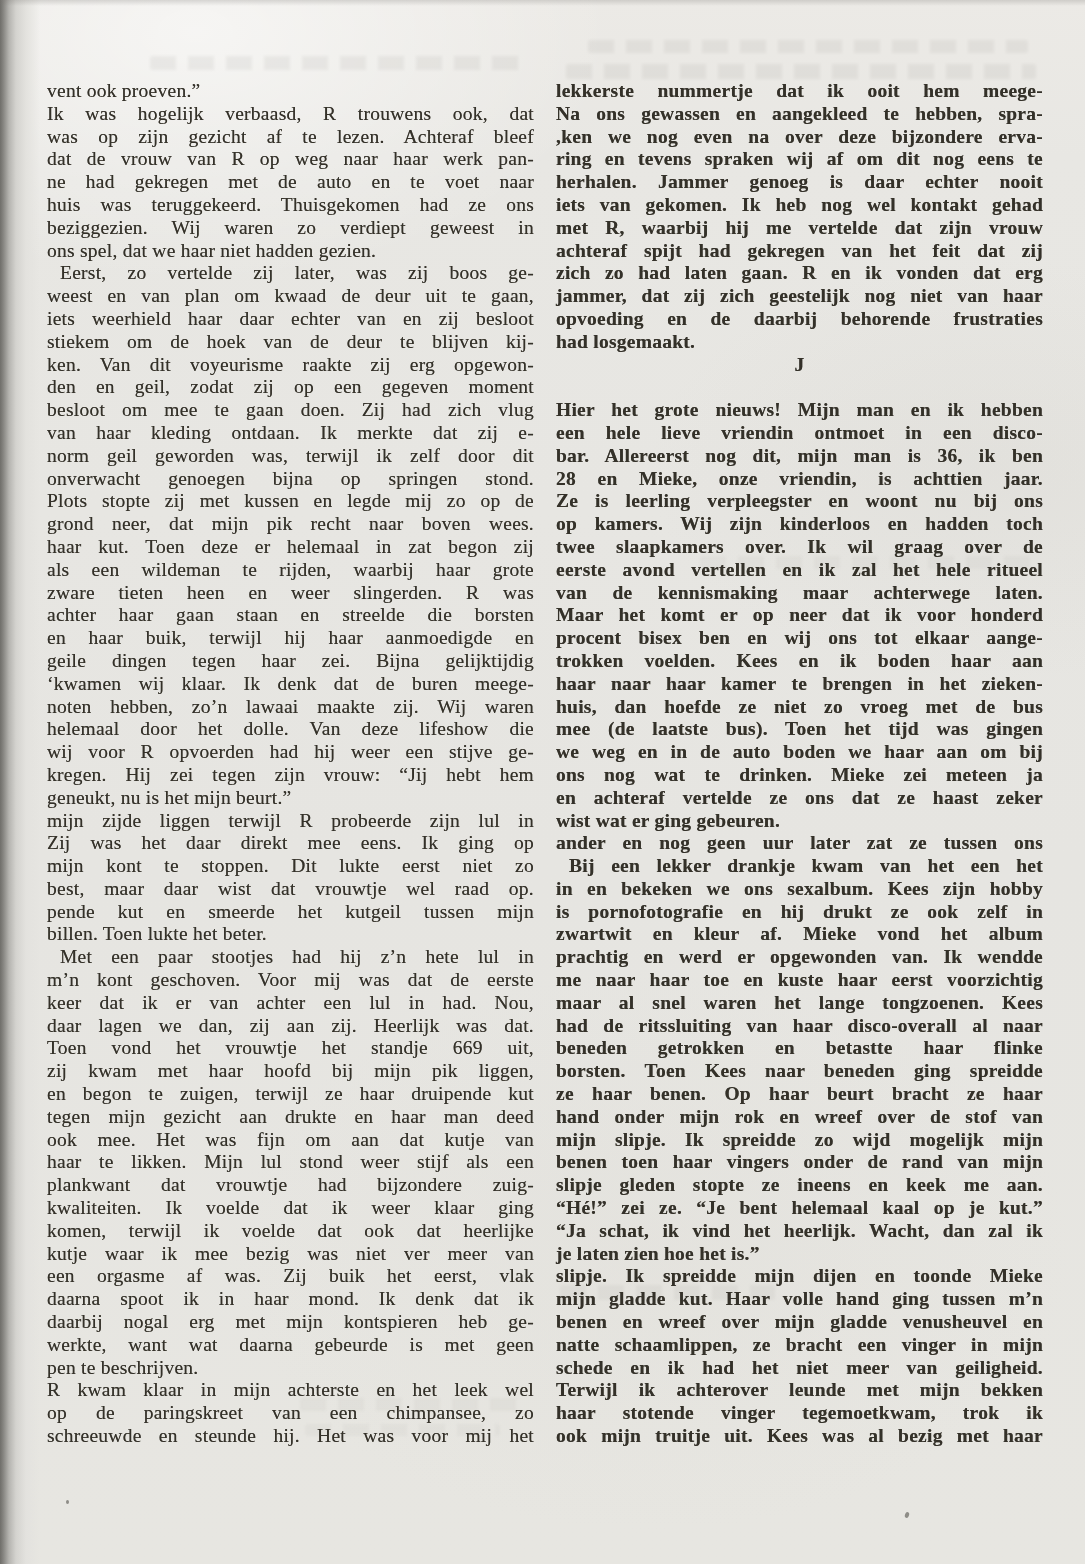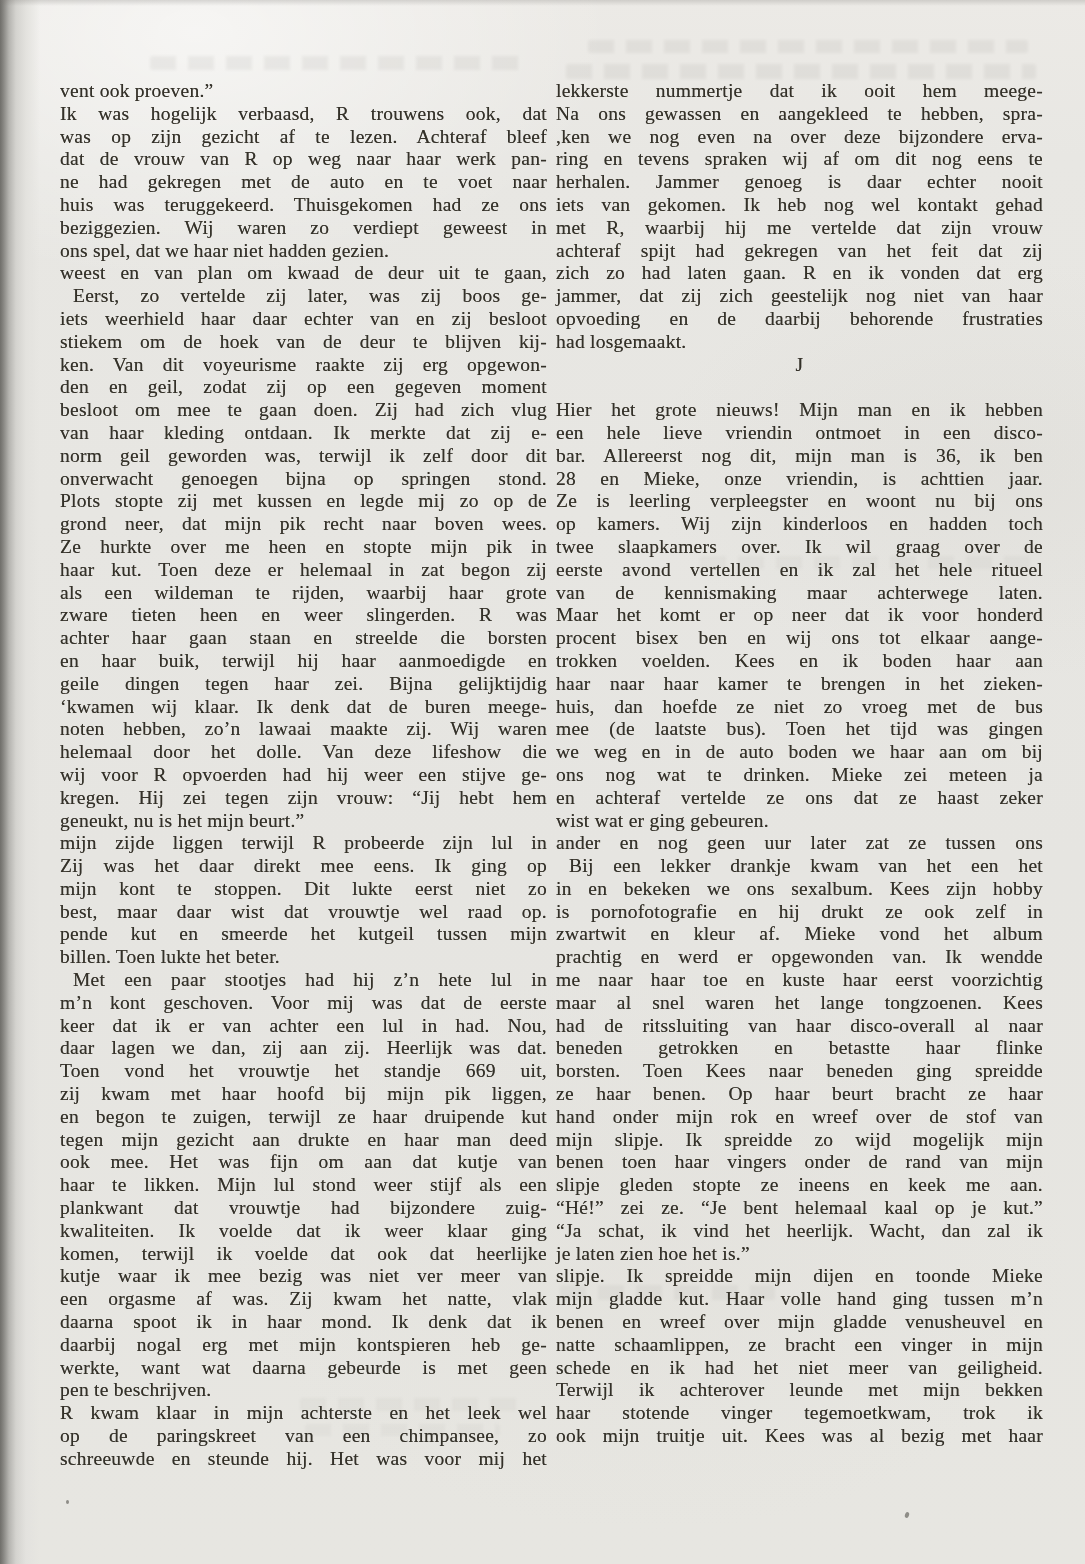--- a/index.html
+++ b/index.html
@@ -29,22 +29,22 @@
     background:linear-gradient(180deg,rgba(120,118,114,0.25),rgba(120,118,114,0));
     pointer-events:none;
   }
   .column{
     position:absolute;top:80px;width:487px;
     font-size:19.5px;line-height:22.8px;
     color:#343129;
     letter-spacing:0.25px;
     text-shadow:0 0 0.5px rgba(52,49,41,0.65);
   }
-  .column.left-col{left:60px;}
-  .column.right-col{left:556px;}
+  .column.left-col{left:47px;}
+  .column.right-col{left:556px;font-weight:bold;}
   .line{
     height:22.8px;
     text-align:justify;
     text-align-last:justify;
     white-space:normal;
   }
   .line.left{text-align-last:left;}
   .line.center{text-align:center;text-align-last:center;}
   .line.indent{text-indent:13px;}
   
@@ -79,33 +79,32 @@
 
   <div class="column left-col" id="col-left">
       <div class="line left">vent ook proeven.”</div>
       <div class="line ">Ik was hogelijk verbaasd, R trouwens ook, dat</div>
       <div class="line ">was op zijn gezicht af te lezen. Achteraf bleef</div>
       <div class="line ">dat de vrouw van R op weg naar haar werk pan-</div>
       <div class="line ">ne had gekregen met de auto en te voet naar</div>
       <div class="line ">huis was teruggekeerd. Thuisgekomen had ze ons</div>
       <div class="line ">beziggezien. Wij waren zo verdiept geweest in</div>
       <div class="line left">ons spel, dat we haar niet hadden gezien.</div>
+      <div class="line  indent">Eerst, zo vertelde zij later, was zij boos ge-</div>
       <div class="line ">weest en van plan om kwaad de deur uit te gaan,</div>
-      <div class="line  indent">Eerst, zo vertelde zij later, was zij boos ge-</div>
       <div class="line ">iets weerhield haar daar echter van en zij besloot</div>
       <div class="line ">stiekem om de hoek van de deur te blijven kij-</div>
       <div class="line ">ken. Van dit voyeurisme raakte zij erg opgewon-</div>
       <div class="line ">den en geil, zodat zij op een gegeven moment</div>
       <div class="line ">besloot om mee te gaan doen. Zij had zich vlug</div>
       <div class="line ">van haar kleding ontdaan. Ik merkte dat zij e-</div>
       <div class="line ">norm geil geworden was, terwijl ik zelf door dit</div>
       <div class="line ">onverwacht genoegen bijna op springen stond.</div>
       <div class="line ">Plots stopte zij met kussen en legde mij zo op de</div>
       <div class="line ">grond neer, dat mijn pik recht naar boven wees.</div>
-      <div class="line ">Ze hurkte over me heen en stopte mijn pik in</div>
       <div class="line ">haar kut. Toen deze er helemaal in zat begon zij</div>
       <div class="line ">als een wildeman te rijden, waarbij haar grote</div>
       <div class="line ">zware tieten heen en weer slingerden. R was</div>
       <div class="line ">achter haar gaan staan en streelde die borsten</div>
       <div class="line ">en haar buik, terwijl hij haar aanmoedigde en</div>
       <div class="line ">geile dingen tegen haar zei. Bijna gelijktijdig</div>
       <div class="line ">‘kwamen wij klaar. Ik denk dat de buren meege-</div>
       <div class="line ">noten hebben, zo’n lawaai maakte zij. Wij waren</div>
       <div class="line ">helemaal door het dolle. Van deze lifeshow die</div>
       <div class="line ">wij voor R opvoerden had hij weer een stijve ge-</div>
@@ -124,21 +123,21 @@
       <div class="line ">Toen vond het vrouwtje het standje 669 uit,</div>
       <div class="line ">zij kwam met haar hoofd bij mijn pik liggen,</div>
       <div class="line ">en begon te zuigen, terwijl ze haar druipende kut</div>
       <div class="line ">tegen mijn gezicht aan drukte en haar man deed</div>
       <div class="line ">ook mee. Het was fijn om aan dat kutje van</div>
       <div class="line ">haar te likken. Mijn lul stond weer stijf als een</div>
       <div class="line ">plankwant dat vrouwtje had bijzondere zuig-</div>
       <div class="line ">kwaliteiten. Ik voelde dat ik weer klaar ging</div>
       <div class="line ">komen, terwijl ik voelde dat ook dat heerlijke</div>
       <div class="line ">kutje waar ik mee bezig was niet ver meer van</div>
-      <div class="line ">een orgasme af was. Zij kwam het natte, vlak</div>
+      <div class="line ">een orgasme af was. Zij buik het eerst, vlak</div>
       <div class="line ">daarna spoot ik in haar mond. Ik denk dat ik</div>
       <div class="line ">daarbij nogal erg met mijn kontspieren heb ge-</div>
       <div class="line ">werkte, want wat daarna gebeurde is met geen</div>
       <div class="line left">pen te beschrijven.</div>
       <div class="line ">R kwam klaar in mijn achterste en het leek wel</div>
       <div class="line ">op de paringskreet van een chimpansee, zo</div>
       <div class="line ">schreeuwde en steunde hij. Het was voor mij het</div>
     </div>
   <div class="column right-col" id="col-right">
       <div class="line ">lekkerste nummertje dat ik ooit hem meege-</div>

